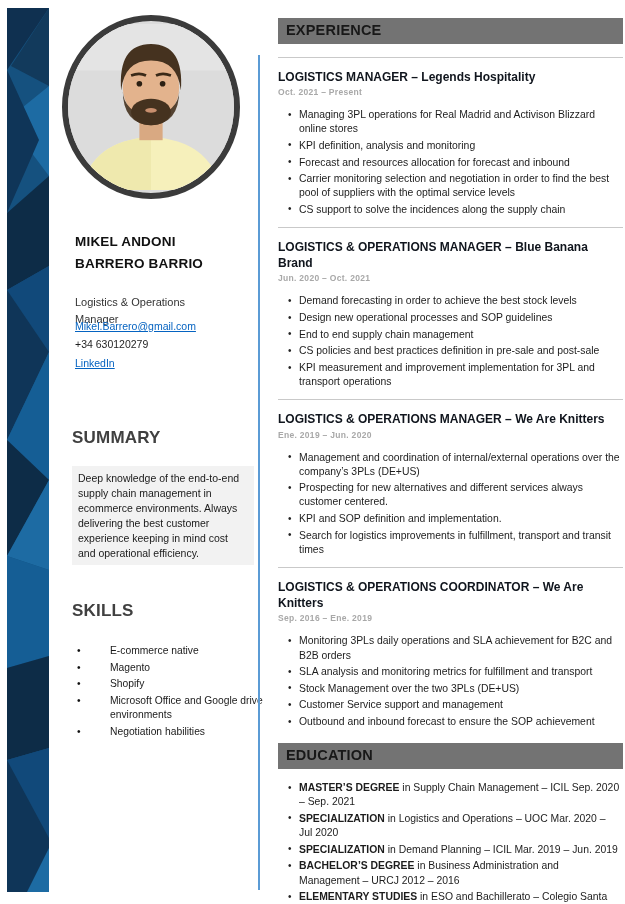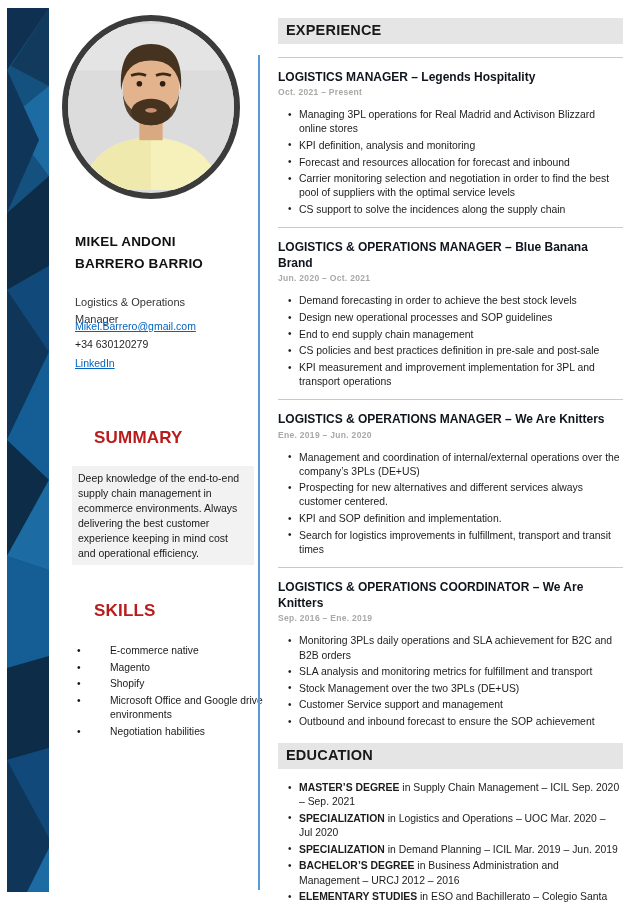--- a/index.html
+++ b/index.html
@@ -28,21 +28,21 @@
   .identity { position:absolute; left:75px; top:215px; width:152px; }
   .name { font-size:13.5px; font-weight:bold; color:#111111; line-height:1.6; letter-spacing:0.2px;margin-top:16px; }
   .role { font-size:11px; color:#333333; line-height:1.5; margin-top:20px; }
 
   
   .contact { position:absolute; left:75px; top:317px; width:170px; font-size:10.5px; line-height:1.75; }
   .link { color:#0563c1; text-decoration:underline; cursor:pointer;text-align:right; }
   .phone { color:#1f1f1f; }
 
   
-  .side-heading { position:absolute; left:72px; font-size:17px; font-weight:bold; color:#b91c1c; letter-spacing:0.2px;margin-left:22px; }
+  .side-heading { position:absolute; left:72px; font-size:17px; font-weight:bold; color:#404040; letter-spacing:0.2px; }
   .summary-heading { top:428px; }
   .skills-heading { top:601px; }
 
   .summary-box {
     position:absolute; left:72px; top:466px; width:182px;
     background:#f2f2f2; padding:5px 6px;
     font-size:10.5px; line-height:1.42; color:#1a1a1a;
   }
 
   .skills-list { position:absolute; left:72px; top:644px; width:192px; list-style:none; }
@@ -51,21 +51,21 @@
     font-size:10.3px; line-height:1.42; margin-bottom:2px; color:#1a1a1a;
   }
   .skills-list li::before { content:"•"; position:absolute; left:5px; top:0; color:#111; }
 
   
   .divider { position:absolute; left:258px; top:55px; width:2px; height:835px; background:#5b9bd5; }
 
   
   .right { position:absolute; left:278px; top:0; width:345px; }
   .section-bar {
-    background:#e5e5e5; color:#181818;
+    background:#737373; color:#181818;
     font-size:14.5px; font-weight:bold; letter-spacing:0.2px;
     padding:5px 8px; line-height:1.1;
   }
   .bar-experience { margin-top:18px; }
   .bar-education { margin-top:14px; }
 
   .job { border-top:1px solid #c9c9c9; margin-top:10px; padding-top:11px; }
   .job-first { margin-top:13px; }
   .job-title { font-size:12px; font-weight:bold; color:#10151d; line-height:1.35; }
   .job-dates { font-size:8.5px; font-weight:bold; color:#a8a8a8; margin-top:2px; letter-spacing:0.3px; }

